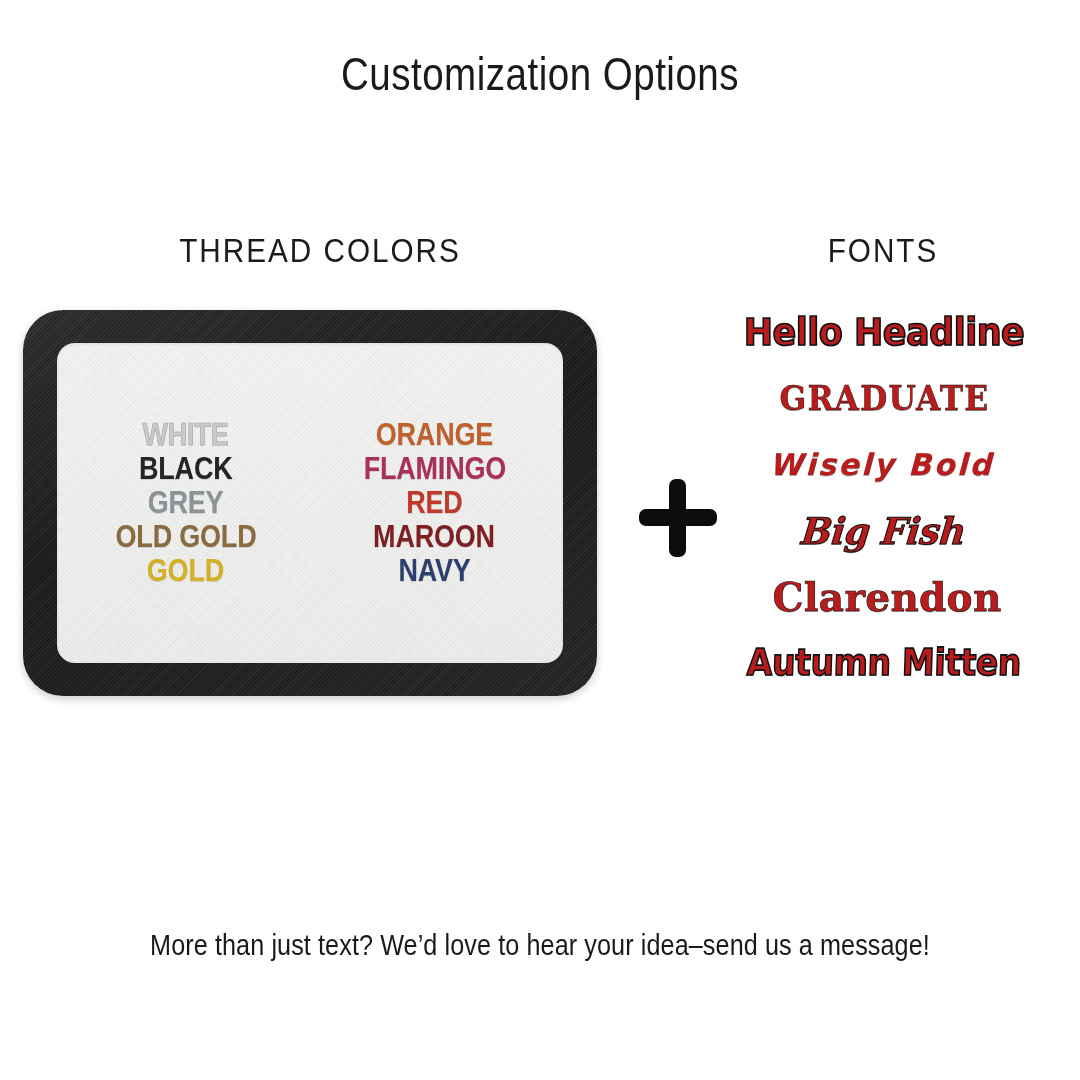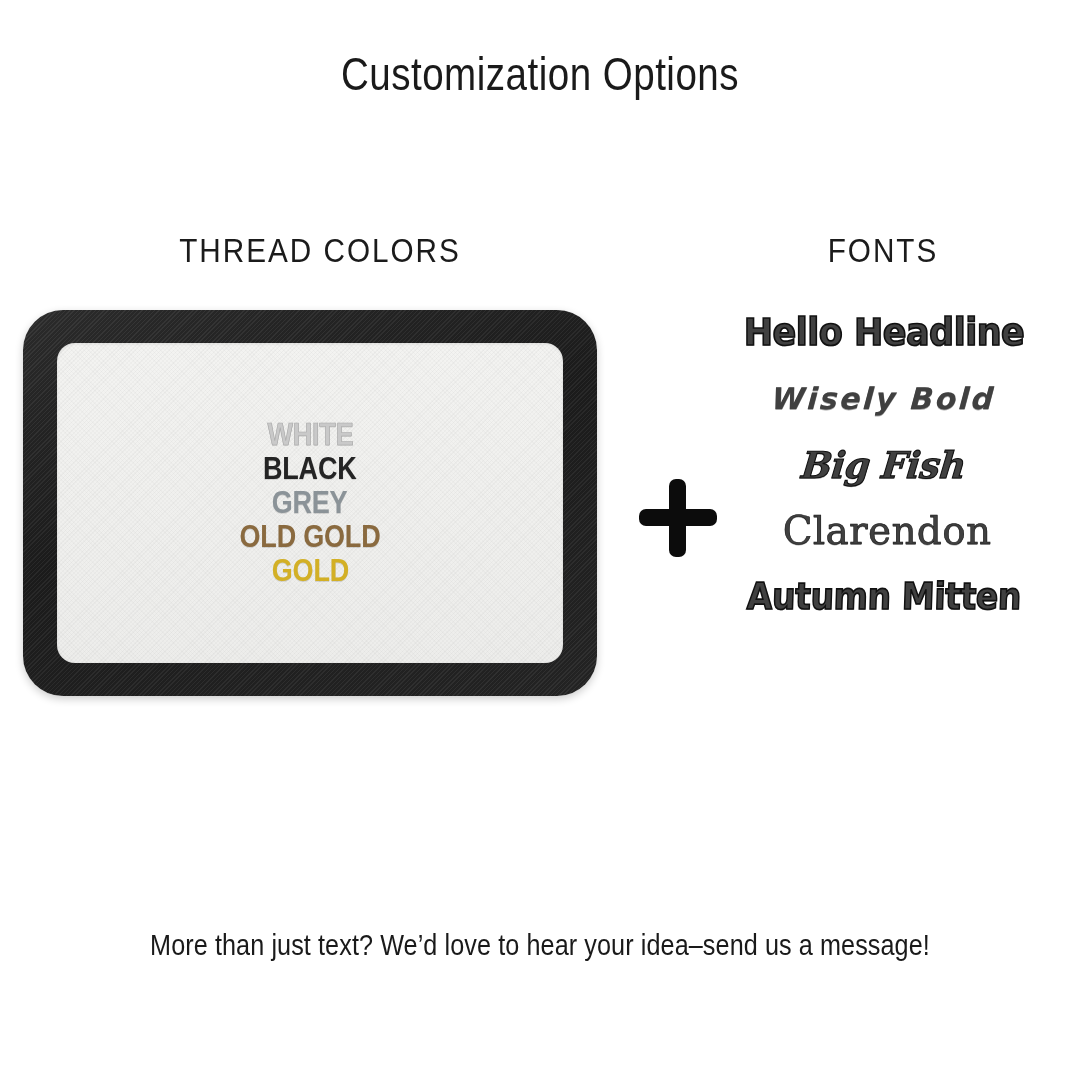--- a/index.html
+++ b/index.html
@@ -159,21 +159,21 @@
     top: 300px;
     width: 332px;
     display: flex;
     flex-direction: column;
     align-items: center;
     gap: 0px;
   }
   .font-sample {
     width: 100%;
     text-align: center;
-    color: #404040;
+    color: #b91c1c;
     white-space: nowrap;
     height: 66px;
     line-height: 66px;
   }
   .font-sample .ink {
     display: inline-block;
     text-shadow: 0 0.5px 0 rgba(0,0,0,0.35), 0.4px 0 0 rgba(0,0,0,0.25);
   }
 
   
@@ -213,21 +213,21 @@
     font-family: "DejaVu Serif", serif;
     font-style: italic;
     font-weight: 700;
     font-size: 36px;
     letter-spacing: -0.5px;
     transform: skewX(-6deg) scaleY(1.02);
     -webkit-text-stroke: 1.1px #111111;
   }
   .f-clarendon .ink {
     font-family: "DejaVu Serif", serif;
-    font-weight: 400;
+    font-weight: 700;
     font-size: 39px;
     letter-spacing: 0.3px;
     margin-left: 6px;
     -webkit-text-stroke: 0.5px #111111;
   }
   .f-autumn .ink {
     font-family: "DejaVu Sans", sans-serif;
     font-weight: 700;
     font-size: 33px;
     letter-spacing: -0.4px;
@@ -261,32 +261,40 @@
 <div id="patch">
   <div id="patch-inner">
     <div id="thread-color-grid">
         <div class="thread-column">
           <div class="thread-swatch-word outlined" style="color: rgb(201, 201, 201);">WHITE</div>
           <div class="thread-swatch-word" style="color: rgb(36, 36, 36);">BLACK</div>
           <div class="thread-swatch-word" style="color: rgb(139, 147, 152);">GREY</div>
           <div class="thread-swatch-word" style="color: rgb(138, 106, 63);">OLD GOLD</div>
           <div class="thread-swatch-word" style="color: rgb(211, 176, 37);">GOLD</div>
         </div>
+        <div class="thread-column">
+          <div class="thread-swatch-word" style="color: rgb(192, 96, 44);">ORANGE</div>
+          <div class="thread-swatch-word" style="color: rgb(168, 48, 90);">FLAMINGO</div>
+          <div class="thread-swatch-word" style="color: rgb(192, 57, 43);">RED</div>
+          <div class="thread-swatch-word" style="color: rgb(126, 31, 34);">MAROON</div>
+          <div class="thread-swatch-word" style="color: rgb(44, 63, 110);">NAVY</div>
+        </div>
       </div>
   </div>
 </div>
 
 <div id="plus-sign" aria-label="+">
   <div class="bar h"></div>
   <div class="bar v"></div>
 </div>
 
 <div id="fonts-label" class="section-label">FONTS</div>
 
 <div id="fonts-list">
     <div class="font-sample f-hello"><span class="ink">Hello Headline</span></div>
+    <div class="font-sample f-graduate"><span class="ink">GRADUATE</span></div>
     <div class="font-sample f-wisely"><span class="ink">Wisely Bold</span></div>
     <div class="font-sample f-bigfish"><span class="ink">Big Fish</span></div>
     <div class="font-sample f-clarendon"><span class="ink">Clarendon</span></div>
     <div class="font-sample f-autumn"><span class="ink">Autumn Mitten</span></div>
   </div>
 
 <div id="footer-note">More than just text? We’d love to hear your idea–send us a message!</div>
 
 </body></html>

